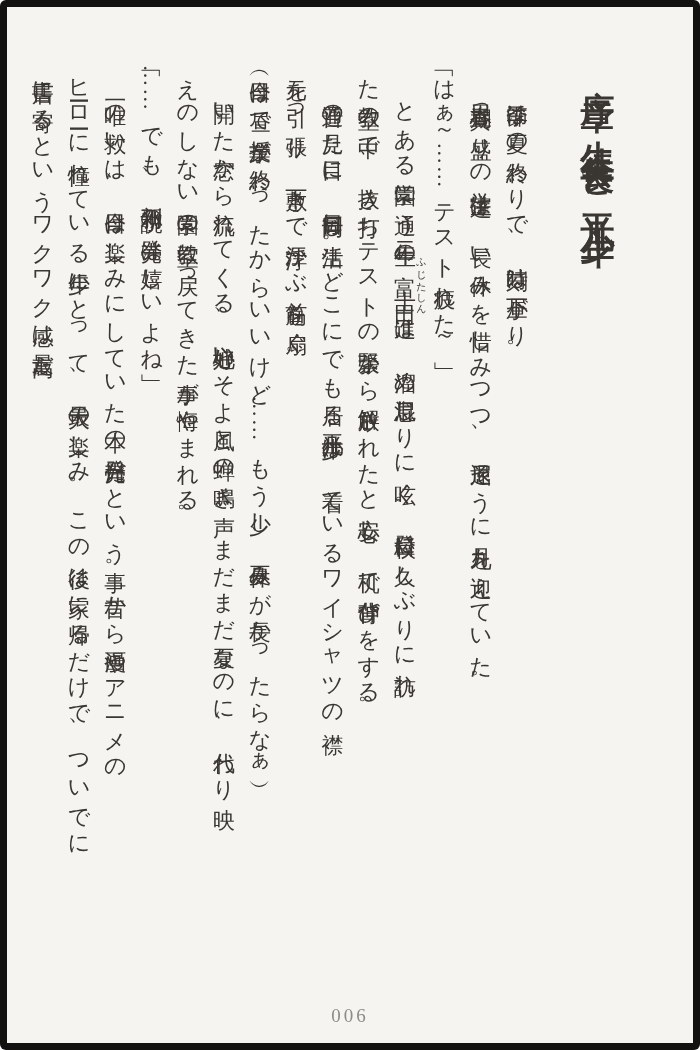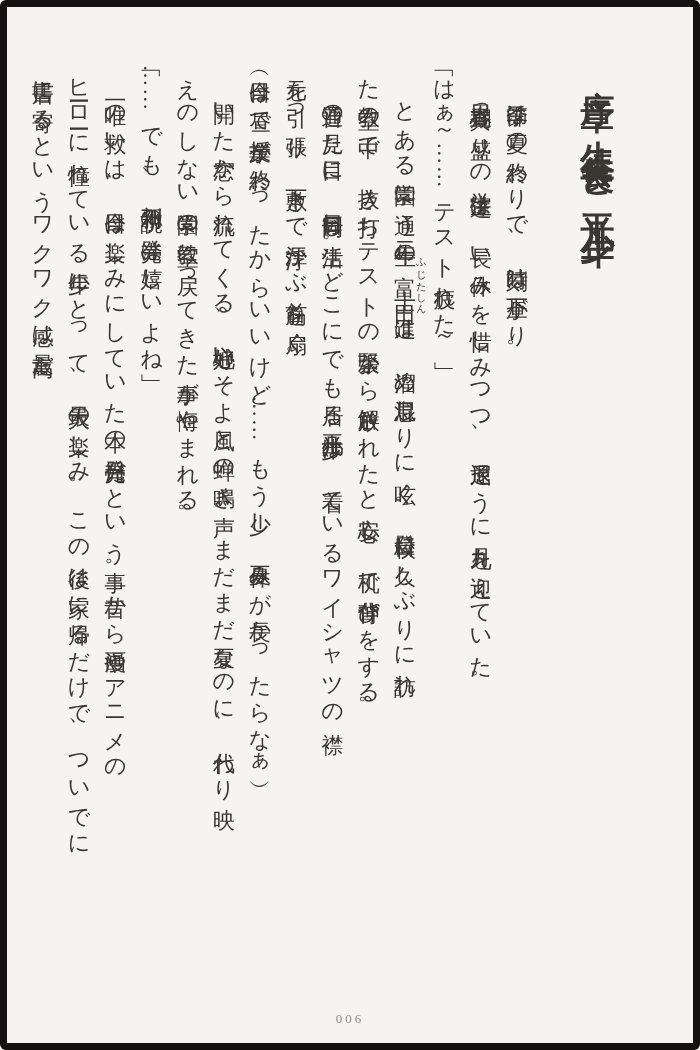--- a/index.html
+++ b/index.html
@@ -54,21 +54,21 @@
     font-size: 10px;
     letter-spacing: 0;
     color: var(--text, #3a3733);
   }
   .page-number {
     position: absolute;
     bottom: 16px;
     left: 0;
     right: 0;
     text-align: center;
-    font-size: 13px;
+    font-size: 19px;
     letter-spacing: 3px;
     color: var(--page-number, #8d8b86);
   }
 </style>
 </head>
 <body>
 
 <div class="page">
   <div class="sheet">
 

